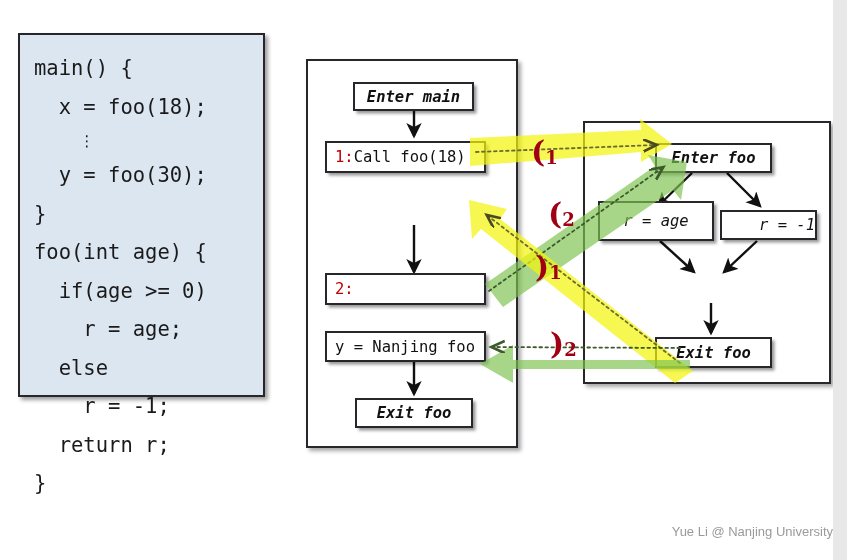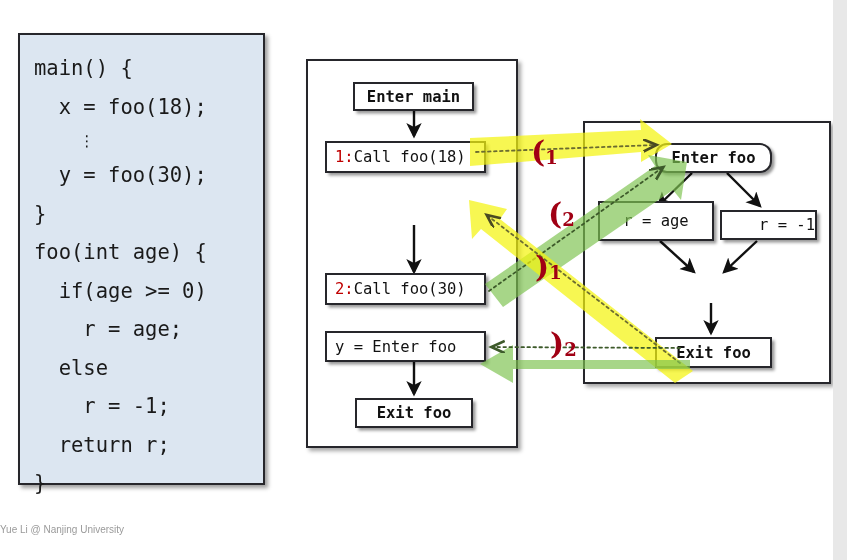--- a/index.html
+++ b/index.html
@@ -33,21 +33,21 @@
     position: absolute;
     left: 833px; top: 0;
     width: 1px; height: 560px;
     background: #d2d2d2;
   }
 
   
   #code-panel {
     position: absolute;
     left: 18px; top: 33px;
-    width: 247px; height: 452px;
+    width: 247px; height: 364px;
     background: #dce6f1;
     border: 2px solid #26262b;
     box-sizing: border-box;
     box-shadow: 3px 3px 4px rgba(0,0,0,0.38);
   }
   #code-lines {
     position: absolute;
     left: 14px; top: 14px;
     right: 6px;
     font-family: "DejaVu Sans Mono", "Liberation Mono", monospace;
@@ -88,21 +88,21 @@
     box-sizing: border-box;
     box-shadow: 2.5px 2.5px 3px rgba(0,0,0,0.42);
     font-family: "DejaVu Sans Mono", "Liberation Mono", monospace;
     font-size: 15.5px;
     color: #111111;
     display: flex;
     align-items: center;
     white-space: pre;
     z-index: 6;
   }
-  .node.center { justify-content: center; }
+  .node.center { justify-content: center; font-style: italic; }
   .node.left   { justify-content: flex-start; padding-left: 8px; }
   .node.bold   { font-weight: bold; }
   .callno { color: #c00000; font-weight: normal; }
 
   
   .edge-svg {
     position: absolute;
     left: 0; top: 0;
     width: 847px; height: 560px;
     pointer-events: none;
@@ -126,23 +126,23 @@
     white-space: nowrap;
     line-height: 1;
   }
   .paren-label .big { font-size: 30px; }
   .paren-label .sub { font-size: 18px; vertical-align: -2px; }
 
   #footer {
     position: absolute;
     left: 0; top: 524px;
     width: 833px;
-    text-align: left;
+    text-align: right;
     font-family: "Liberation Sans", sans-serif;
-    font-size: 10px;
+    font-size: 13px;
     color: #9a9a9a;
   }
 </style>
 </head>
 <body>
 
 <div id="slide">
 
   <div id="code-panel">
     <div id="code-lines"><div class="code-line">main() {</div><div class="code-line">  x = foo(18);</div><div class="code-line code-vdots">     ⋮</div><div class="code-line">  y = foo(30);</div><div class="code-line">}</div><div class="code-line">foo(int age) {</div><div class="code-line">  if(age &gt;= 0)</div><div class="code-line">    r = age;</div><div class="code-line">  else</div><div class="code-line">    r = -1;</div><div class="code-line">  return r;</div><div class="code-line">}</div></div>
@@ -172,32 +172,32 @@
   <div class="node center bold" style="left:353px; top:82px; width:121px; height:29px;">
     <span>Enter main</span>
   </div>
 
   <div class="node left" style="left:325px; top:141px; width:161px; height:32px;">
     <span class="callno">1:</span><span>Call foo(18)</span>
   </div>
 
 
   <div class="node left" style="left:325px; top:273px; width:161px; height:32px;">
-    <span class="callno">2:</span><span>Call foo(30)</span>
+    <span class="callno">2:</span>
   </div>
 
   <div class="node left" style="left:325px; top:331px; width:161px; height:31px;">
-    <span>y = Enter foo</span>
+    <span>y = Nanjing foo</span>
   </div>
 
   <div class="node center bold" style="left:355px; top:398px; width:118px; height:30px;">
     <span>Exit foo</span>
   </div>
 
-  <div class="node center bold" style="left:655px; top:143px; width:117px; height:30px;border-radius:12px;">
+  <div class="node center bold" style="left:655px; top:143px; width:117px; height:30px;">
     <span>Enter foo</span>
   </div>
 
   <div class="node center" style="left:598px; top:201px; width:116px; height:40px;">
     <span>r = age</span>
   </div>
 
   <div class="node center" style="left:720px; top:210px; width:97px; height:30px;justify-content:flex-end;">
     <span>r = -1</span>
   </div>

